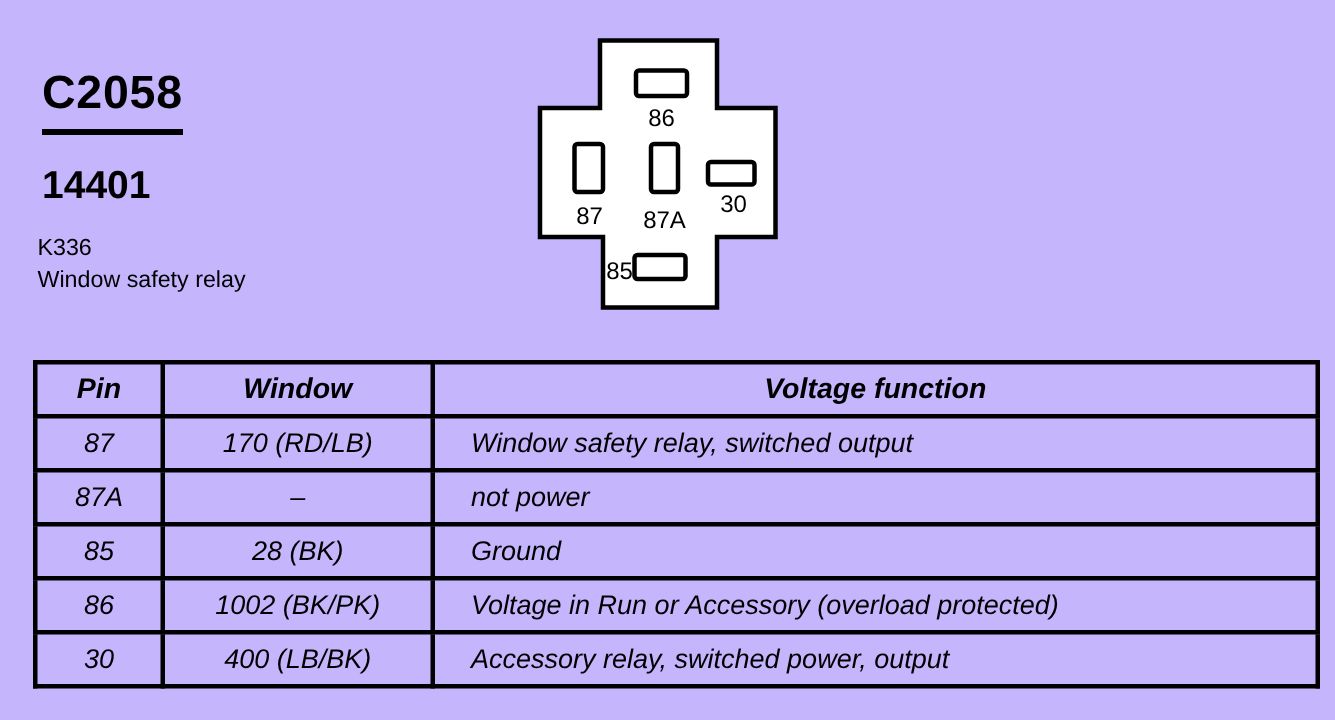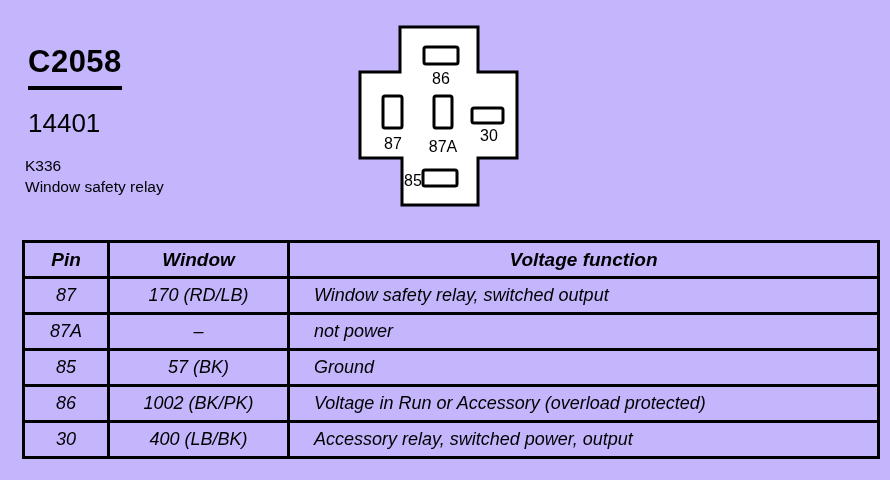--- a/index.html
+++ b/index.html
@@ -26,21 +26,21 @@
     line-height: 1;
     display: inline-block;
     border-bottom: 4px solid #000;
     padding-bottom: 9px;
   }
   .part-number {
     position: absolute;
     left: 28px;
     top: 110px;
     font-size: 26px;
-    font-weight: normal;
+    font-weight: bold;
     line-height: 1;
   }
   .component-block {
     position: absolute;
     left: 25px;
     top: 155px;
     font-size: 15.5px;
     line-height: 21px;
   }
   .connector-svg {
@@ -142,21 +142,21 @@
         <td class="c-circ">170 (RD/LB)</td>
         <td class="c-func">Window safety relay, switched output</td>
       </tr>
       <tr>
         <td class="c-pin">87A</td>
         <td class="c-circ">–</td>
         <td class="c-func">not power</td>
       </tr>
       <tr>
         <td class="c-pin">85</td>
-        <td class="c-circ">57 (BK)</td>
+        <td class="c-circ">28 (BK)</td>
         <td class="c-func">Ground</td>
       </tr>
       <tr>
         <td class="c-pin">86</td>
         <td class="c-circ">1002 (BK/PK)</td>
         <td class="c-func">Voltage in Run or Accessory (overload protected)</td>
       </tr>
       <tr>
         <td class="c-pin">30</td>
         <td class="c-circ">400 (LB/BK)</td>

